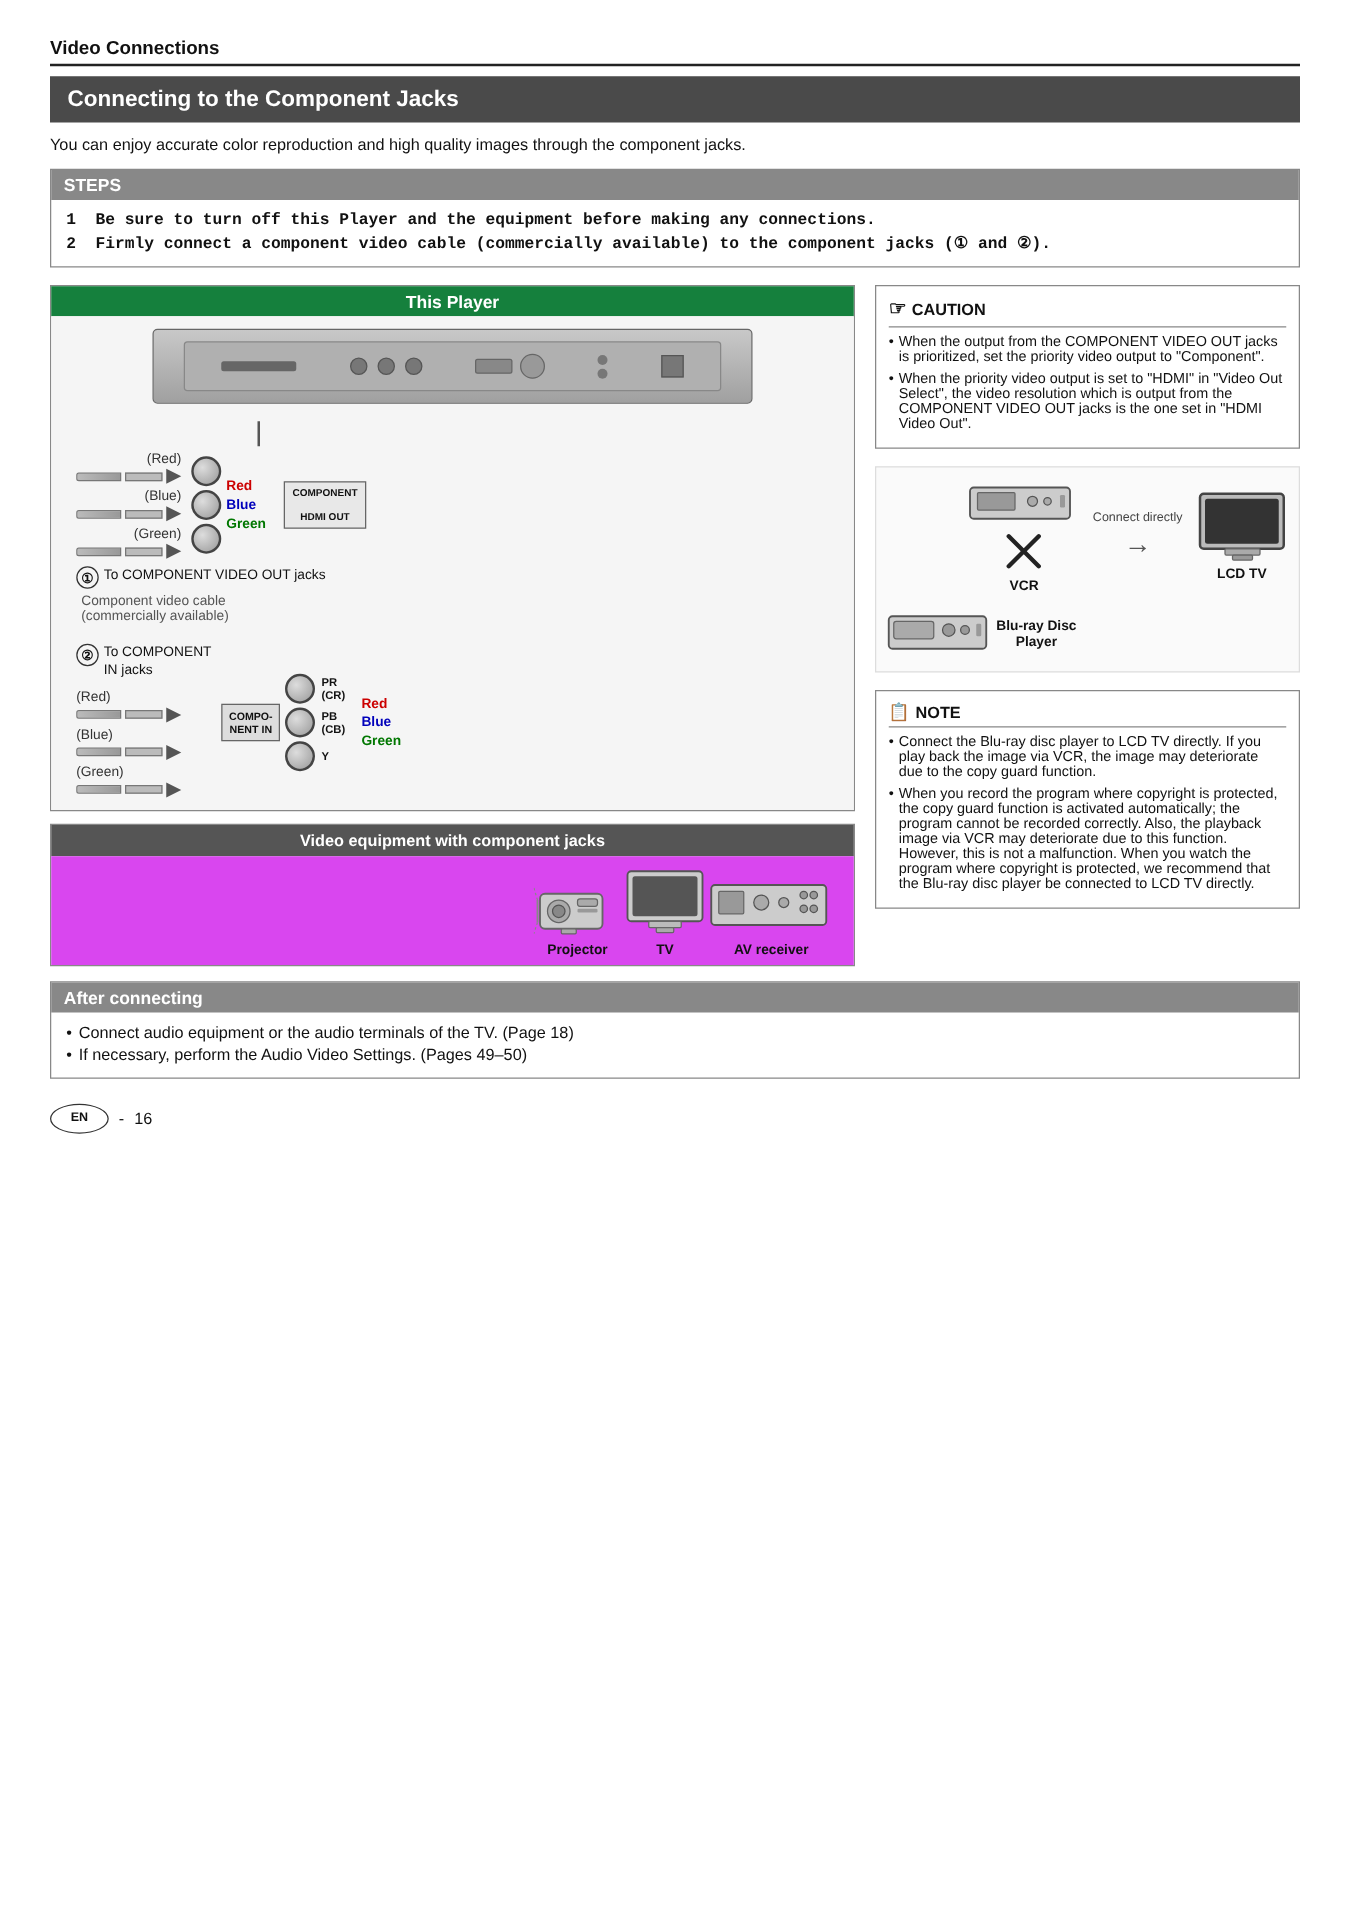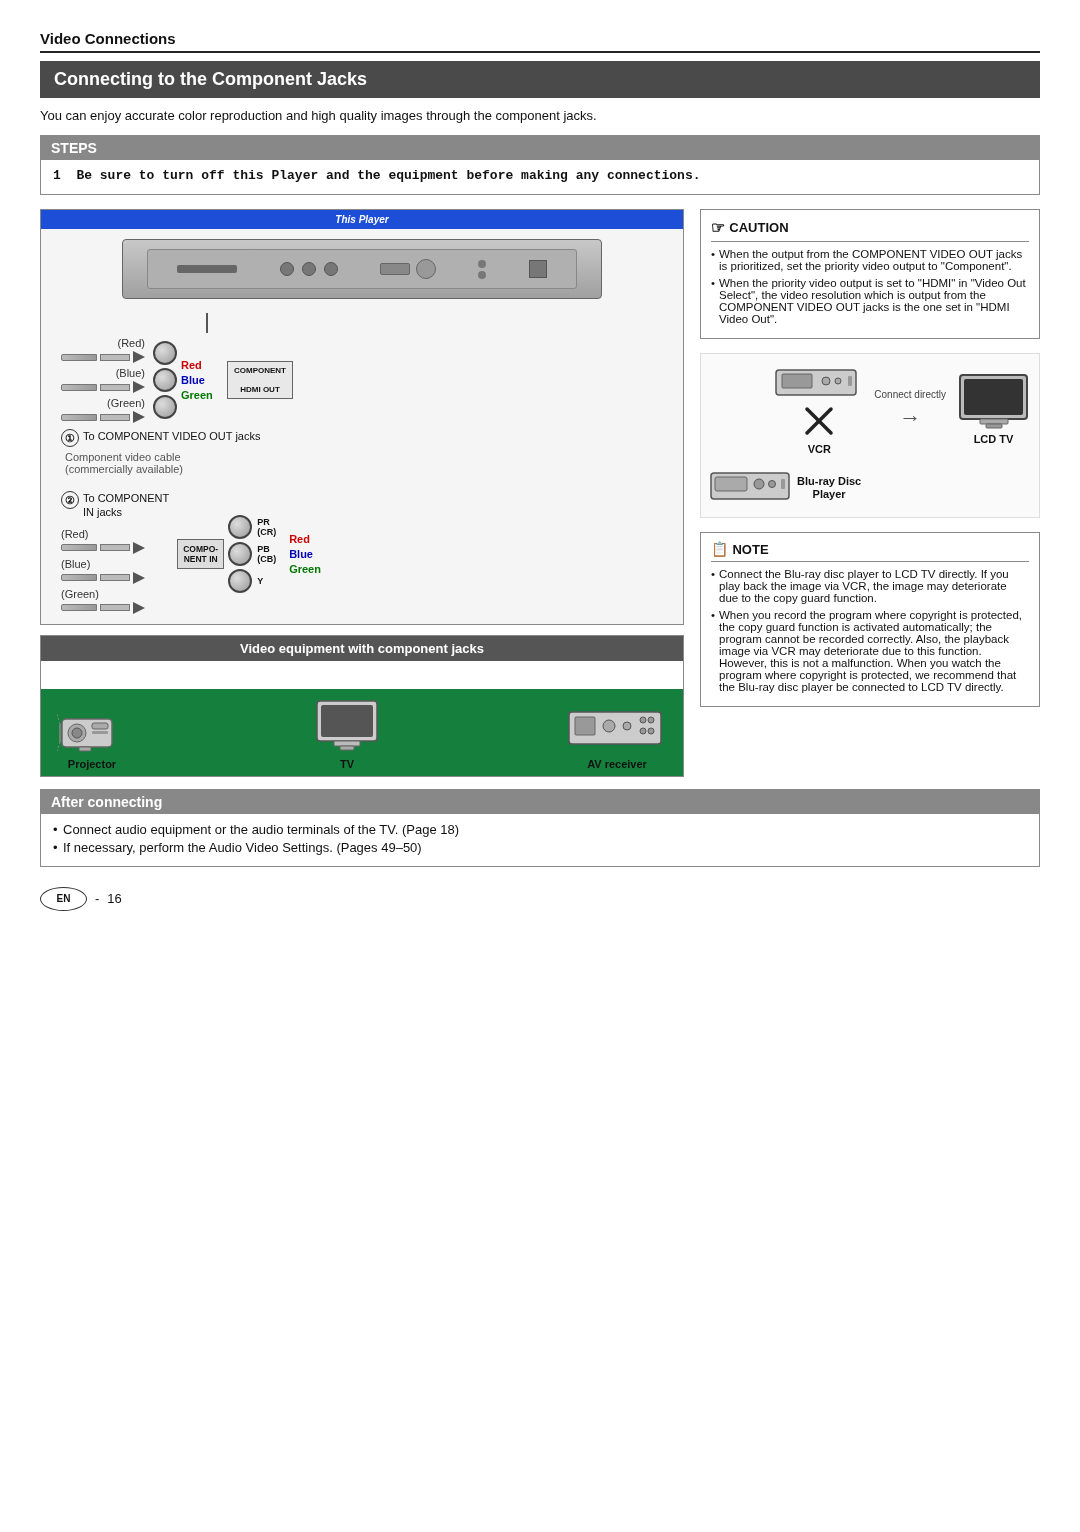--- a/index.html
+++ b/index.html
@@ -77,27 +77,26 @@
       display: flex;
       flex-direction: column;
       gap: 14px;
     }
 
     
     .this-player-box {
       border: 1.5px solid #888;
     }
     .this-player-header {
-      background: #1d4ed8;
+      background: #15803d;
       color: #fff;
       font-weight: bold;
-      font-size: 10px;
+      font-size: 14px;
       text-align: center;
       padding: 4px;
-      font-style: italic;
     }
     .player-diagram {
       background: #f5f5f5;
       padding: 10px;
       display: flex;
       flex-direction: column;
       align-items: center;
     }
 
     
@@ -162,25 +161,24 @@
     .video-eq-header {
       background: #555;
       color: #fff;
       font-weight: bold;
       font-size: 13px;
       text-align: center;
       padding: 5px;
     }
     .video-eq-content {
       display: flex;
-      justify-content: space-between;
+      justify-content: flex-end;
       align-items: flex-end;
       padding: 10px 16px 6px;
-      background: #15803d;
-      margin-top: 28px;
+      background: #d946ef;
     }
 
     
     .device-item {
       display: flex;
       flex-direction: column;
       align-items: center;
       gap: 4px;
       font-size: 11px;
       font-weight: bold;
@@ -362,20 +360,21 @@
 <p class="intro-text">
   <span>You can enjoy accurate color reproduction and high quality images through the component jacks.</span>
 </p>
 
 <div class="steps-box">
   <div class="steps-header">
     <span>STEPS</span>
   </div>
   <div class="steps-content">
     <p><strong>1 &nbsp;<span>Be sure to turn off this Player and the equipment before making any connections.</span></strong></p>
+    <p><strong>2 &nbsp;<span>Firmly connect a component video cable (commercially available) to the component jacks (① and ②).</span></strong></p>
   </div>
 </div>
 
 <div class="diagram-area">
 
   <div class="left-panel">
 
     <div class="this-player-box">
       <div class="this-player-header">
         <span>This Player</span>

